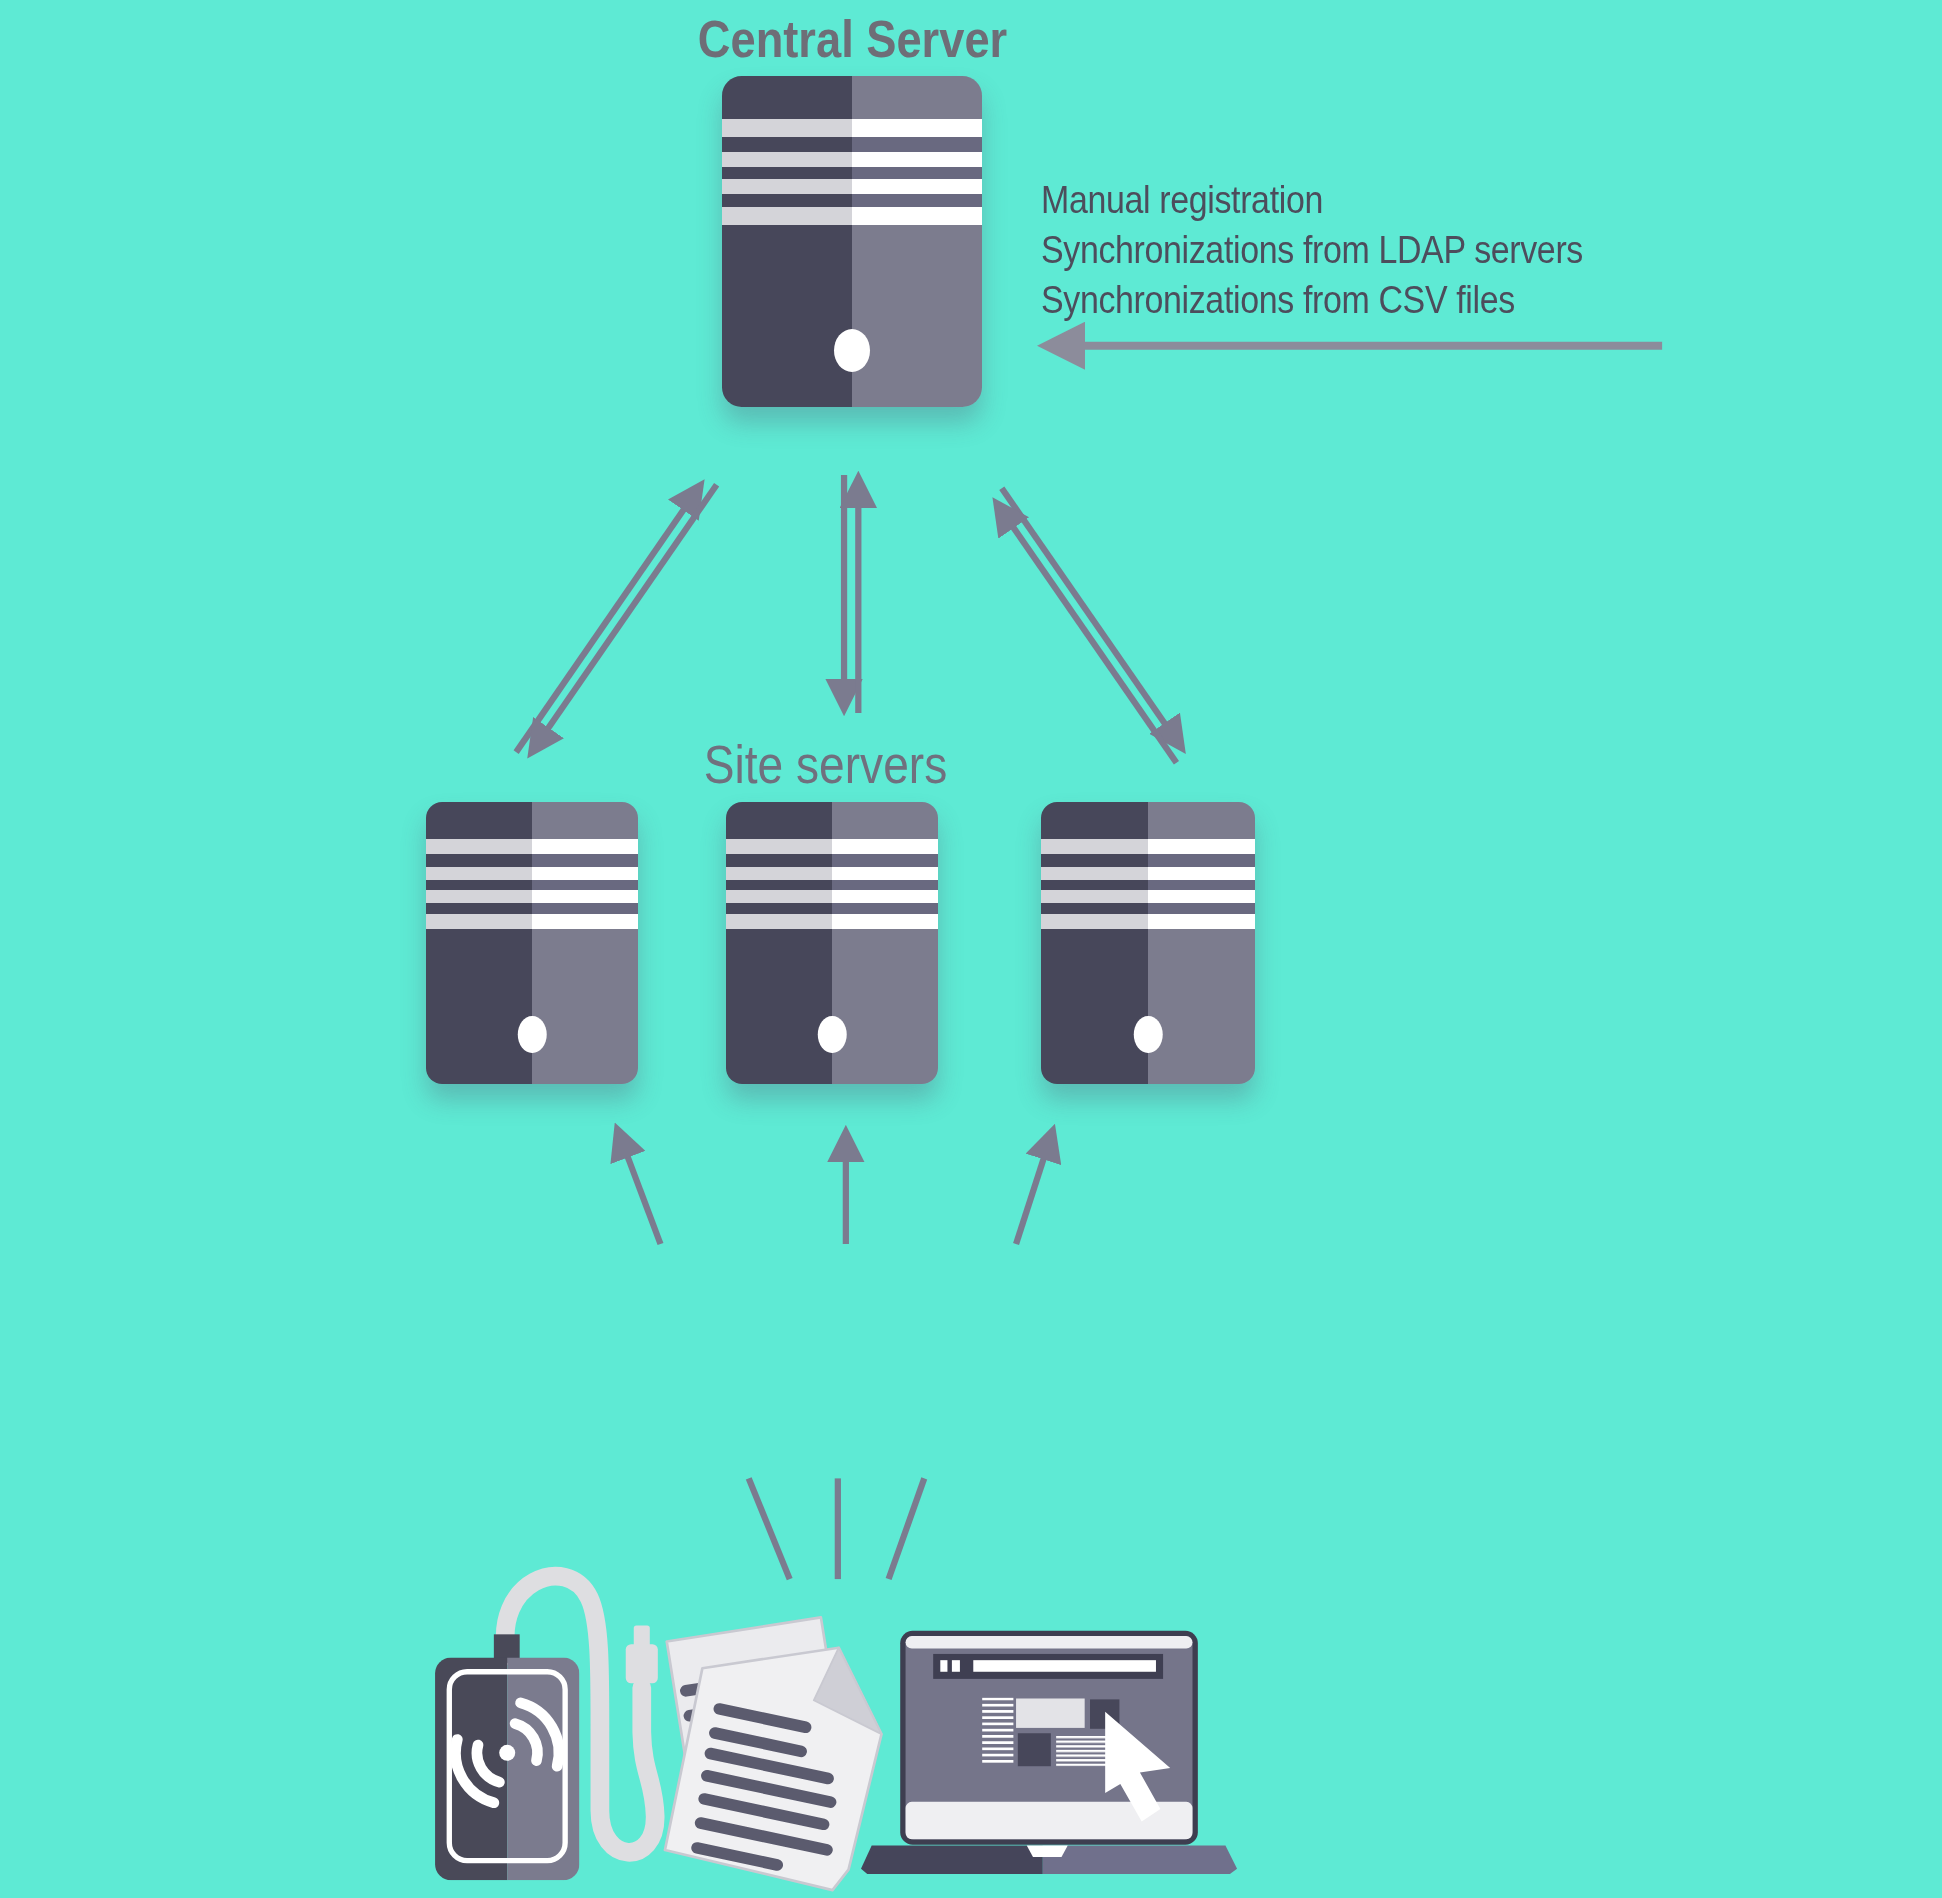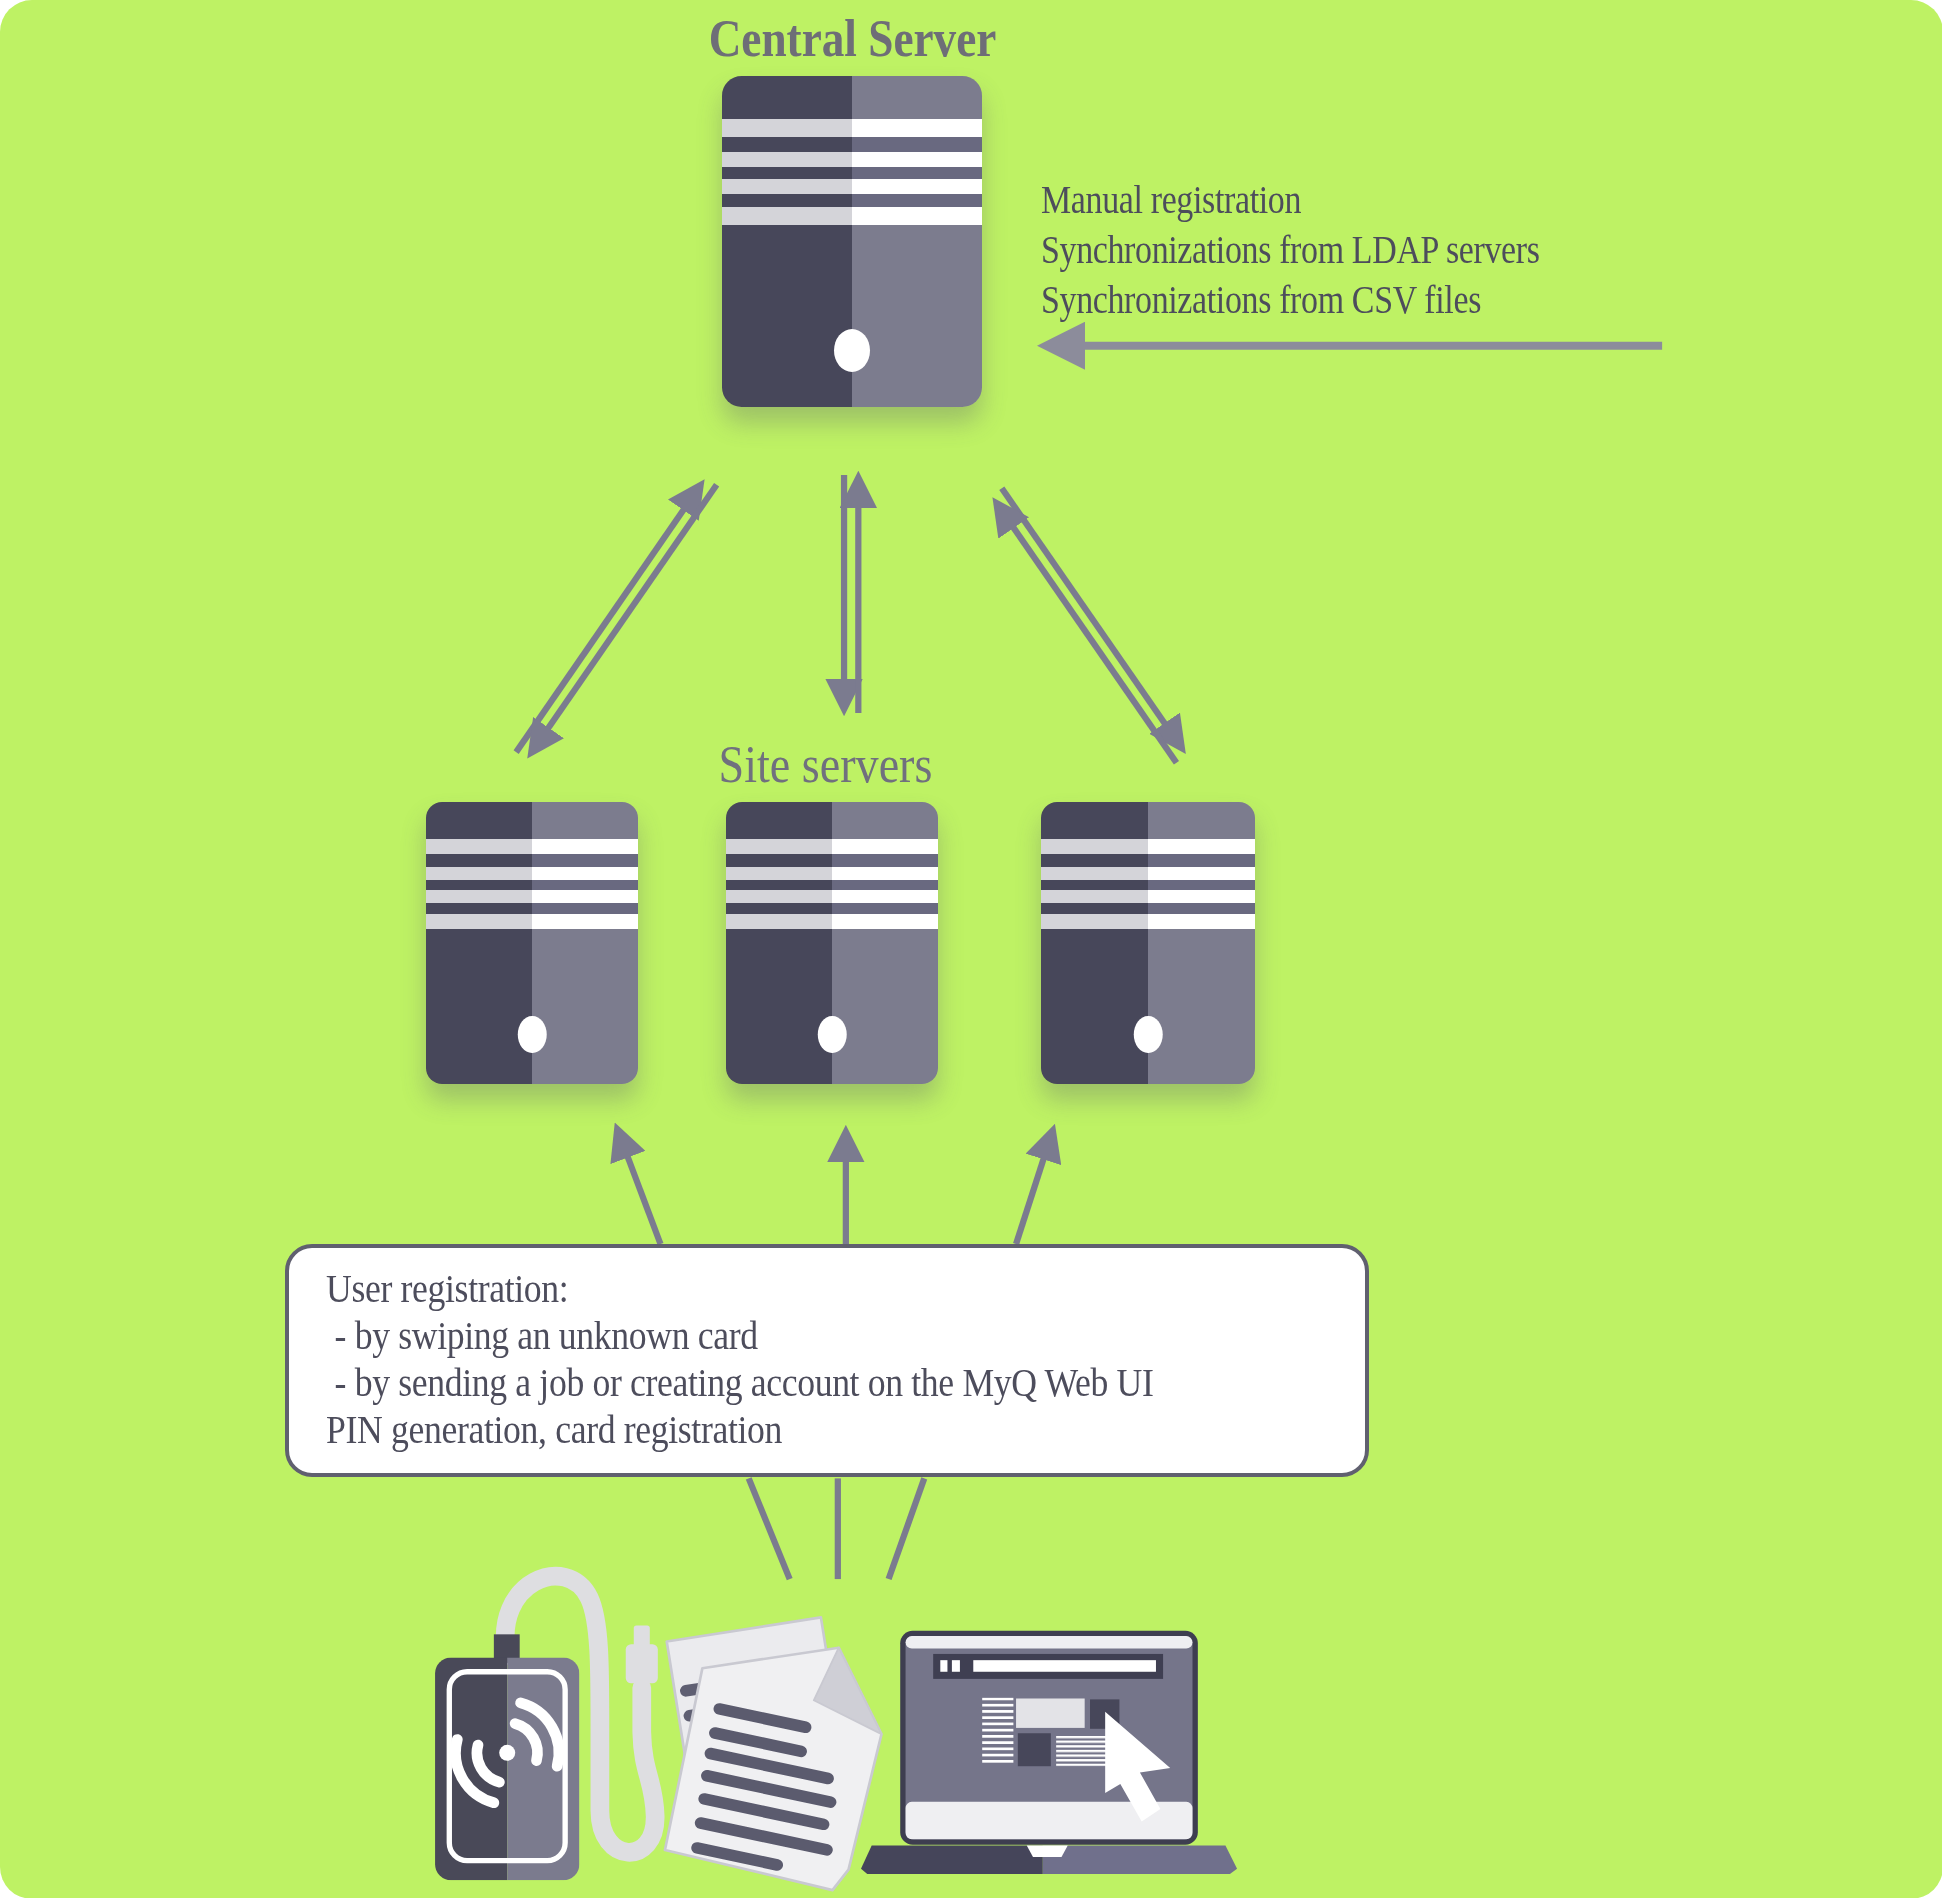--- a/index.html
+++ b/index.html
@@ -1,19 +1,18 @@
 <!DOCTYPE html>
 <html style="font-size:14.3px"><head>
 <meta charset="utf-8">
 <style>
   html,body{margin:0;padding:0;background:#ffffff;}
   .canvas{
-    position:relative;width:1943px;height:1899px;background:#bef264;overflow:hidden;
-    font-family:Liberation Serif, serif;
-    border-radius:32px;
+    position:relative;width:1943px;height:1899px;background:#5eead4;overflow:hidden;
+    font-family:Liberation Sans, sans-serif;
   }
   svg{position:absolute;left:0;top:0;pointer-events:none;}
 
   
   .tower{position:absolute;overflow:hidden;box-shadow:0 16px 25px rgba(84,84,108,0.30);}
   .tower.lg{width:260px;height:331px;border-radius:19.6px;}
   .tower.sm{width:212px;height:282px;border-radius:16px;}
   .tower .half{position:absolute;top:0;height:100%;width:50%;}
   .tower .half.l{left:0;background:linear-gradient(to bottom,
       #47475A 0 13%, #D4D4D9 13% 18.4%, #47475A 18.4% 23%, #D4D4D9 23% 27.6%,
@@ -180,23 +179,15 @@
   </svg>
 
   <div class="side-note cond">
     <div class="line">Manual registration</div>
     <div class="line">Synchronizations from LDAP servers</div>
     <div class="line">Synchronizations from CSV files</div>
   </div>
 
   <div class="site-label cond center">Site servers</div>
 
-  <div class="reg-box">
-    <div class="txt cond">
-      <div class="line">User registration:</div>
-      <div class="line"> - by swiping an unknown card</div>
-      <div class="line"> - by sending a job or creating account on the MyQ Web UI</div>
-      <div class="line">PIN generation, card registration</div>
-    </div>
-  </div>
 
 </div>
 
 
 </body></html>

